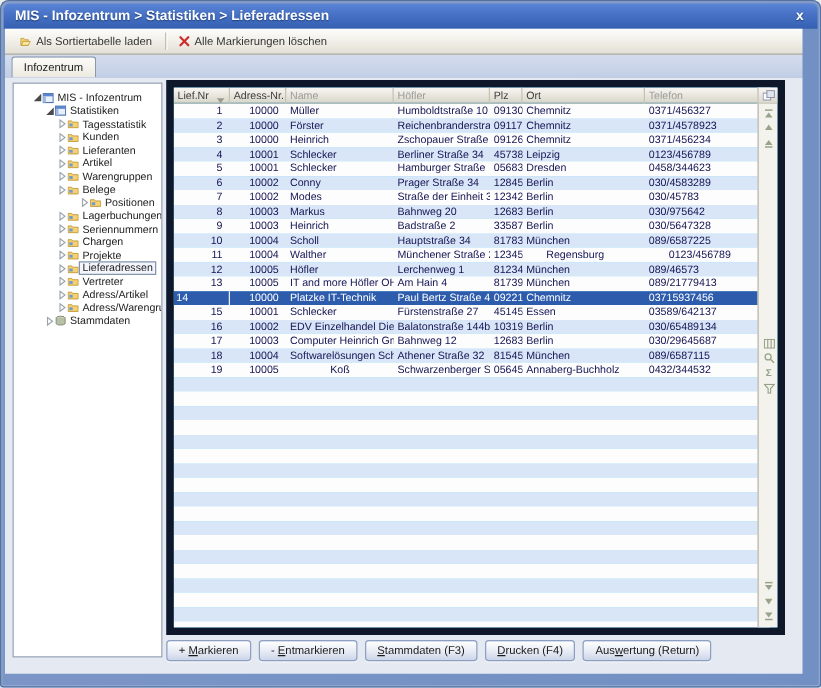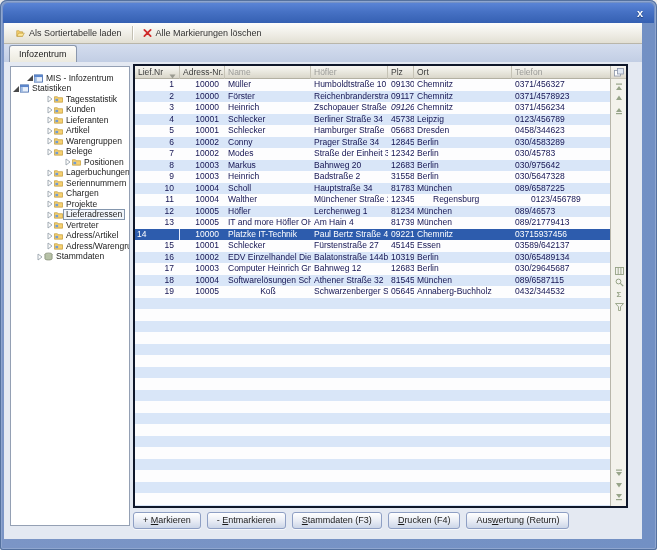--- a/index.html
+++ b/index.html
@@ -42,21 +42,21 @@
   .tree-panel{position:absolute;left:6px;top:4px;width:120px;height:460px;background:#fff;
     border:1px solid #94a0b4;overflow:hidden;padding-top:6px;}
   .tree-item{height:10.5px;display:flex;align-items:center;font-size:8.5px;color:#222;
     white-space:nowrap;}
   .tw{width:9px;height:9px;display:inline-flex;align-items:center;justify-content:center;flex:none;}
   .tree-label{padding:0 2px;border:1px solid transparent;line-height:9px;}
   .tree-label.selected{border-color:#8496ad;background:#f2f6fc;}
 
   
   .grid{position:absolute;left:129px;top:2px;width:495px;height:444px;background:#7dd3fc;
-    border:2px solid #0f172a;overflow:hidden;}
+    border:6px solid #0f172a;overflow:hidden;}
   .grid-header{position:absolute;left:0;top:0;width:477px;height:13px;display:flex;
     background:linear-gradient(#f8f7f3,#e6e4da 60%,#d9d6ca);border-bottom:1px solid #b3b0a2;}
   .gh-cell{height:13px;font-size:8.5px;line-height:12px;padding:0 3px;border-right:1px solid #c6c3b6;
     white-space:nowrap;overflow:hidden;position:relative;flex:none;}
   .gh-cell.dark{color:#3c3c3c;}
   .gh-cell.gray{color:#9b9b98;}
   .sort-arrow{position:absolute;right:3px;top:4px;}
   .grid-body{position:absolute;left:0;top:13px;width:477px;bottom:0;overflow:hidden;}
   .grid-row{height:11.5px;display:flex;}
   .grid-row.blue{background:#d9e6f8;}
@@ -86,20 +86,21 @@
     background:linear-gradient(#ffffff,#e7ebf4 55%,#ccd6e8);border:1px solid #8e9fc4;
     border-radius:3px;white-space:nowrap;box-shadow:0 1px 0 rgba(255,255,255,.7);}
   .btn u{text-decoration:underline;}
 </style>
 </head>
 <body>
 
 <div class="window">
 
   <div class="titlebar">
+    <span class="title-text">MIS - Infozentrum &gt; Statistiken &gt; Lieferadressen</span>
     <span class="close-btn">x</span>
   </div>
 
   <div class="toolbar">
     <div class="tb-item">
       <span class="tw">
         <svg width="13" height="11" viewBox="0 0 13 11">
           <path d="M1 3 L1 9.5 L9.5 9.5 L9.5 3 L5.5 3 L4.5 1.5 L1 1.5 Z" fill="#f6d071" stroke="#b68f2e" stroke-width="0.8"></path>
           <path d="M1.5 9.5 L3.5 5 L12 5 L9.5 9.5 Z" fill="#fde79a" stroke="#b68f2e" stroke-width="0.8"></path>
         </svg>
@@ -132,21 +133,21 @@
           </span>
           <span class="tw">
             <svg width="10" height="9" viewBox="0 0 10 9">
               <rect x="0.5" y="0.5" width="9" height="8" fill="#e8f0fb" stroke="#3a62a8" stroke-width="0.9"></rect>
               <rect x="0.5" y="0.5" width="9" height="2.4" fill="#5b86cc"></rect>
               <rect x="0.5" y="3" width="2.6" height="5.5" fill="#9db9e0"></rect>
             </svg>
           </span>
           <span class="tree-label">MIS - Infozentrum</span>
         </div>
-        <div class="tree-item" style="">
+        <div class="tree-item" style="padding-left: 24px;">
           <span class="tw">
             <svg width="8" height="8" viewBox="0 0 8 8">
               <path d="M7 1 L7 7 L1 7 Z" fill="#4a4a4a"></path>
             </svg>
           </span>
           <span class="tw">
             <svg width="10" height="9" viewBox="0 0 10 9">
               <rect x="0.5" y="0.5" width="9" height="8" fill="#e8f0fb" stroke="#3a62a8" stroke-width="0.9"></rect>
               <rect x="0.5" y="0.5" width="9" height="2.4" fill="#5b86cc"></rect>
               <rect x="0.5" y="3" width="2.6" height="5.5" fill="#9db9e0"></rect>
@@ -409,21 +410,21 @@
             <div class="gc" style="width: 77px;">Reichenbranderstraße 3</div>
             <div class="gc" style="width: 26px;">09117</div>
             <div class="gc" style="width: 98px;">Chemnitz</div>
             <div class="gc" style="width: 100px;">0371/4578923</div>
           </div>
           <div class="grid-row white">
             <div class="gc num" style="width: 45px;">3</div>
             <div class="gc num" style="width: 45px;">10000</div>
             <div class="gc" style="width: 86px;">Heinrich</div>
             <div class="gc" style="width: 77px;">Zschopauer Straße 280</div>
-            <div class="gc" style="width: 26px; font-style: italic;">09126</div>
+            <div class="gc" style="width: 26px;">09126</div>
             <div class="gc" style="width: 98px;">Chemnitz</div>
             <div class="gc" style="width: 100px;">0371/456234</div>
           </div>
           <div class="grid-row blue">
             <div class="gc num" style="width: 45px;">4</div>
             <div class="gc num" style="width: 45px;">10001</div>
             <div class="gc" style="width: 86px;">Schlecker</div>
             <div class="gc" style="width: 77px;">Berliner Straße 34</div>
             <div class="gc" style="width: 26px;">45738</div>
             <div class="gc" style="width: 98px;">Leipzig</div>
@@ -463,21 +464,21 @@
             <div class="gc" style="width: 77px;">Bahnweg 20</div>
             <div class="gc" style="width: 26px;">12683</div>
             <div class="gc" style="width: 98px;">Berlin</div>
             <div class="gc" style="width: 100px;">030/975642</div>
           </div>
           <div class="grid-row white">
             <div class="gc num" style="width: 45px;">9</div>
             <div class="gc num" style="width: 45px;">10003</div>
             <div class="gc" style="width: 86px;">Heinrich</div>
             <div class="gc" style="width: 77px;">Badstraße 2</div>
-            <div class="gc" style="width: 26px;">31558</div>
+            <div class="gc" style="width: 26px;">33587</div>
             <div class="gc" style="width: 98px;">Berlin</div>
             <div class="gc" style="width: 100px;">030/5647328</div>
           </div>
           <div class="grid-row blue">
             <div class="gc num" style="width: 45px;">10</div>
             <div class="gc num" style="width: 45px;">10004</div>
             <div class="gc" style="width: 86px;">Scholl</div>
             <div class="gc" style="width: 77px;">Hauptstraße 34</div>
             <div class="gc" style="width: 26px;">81783</div>
             <div class="gc" style="width: 98px;">München</div>

